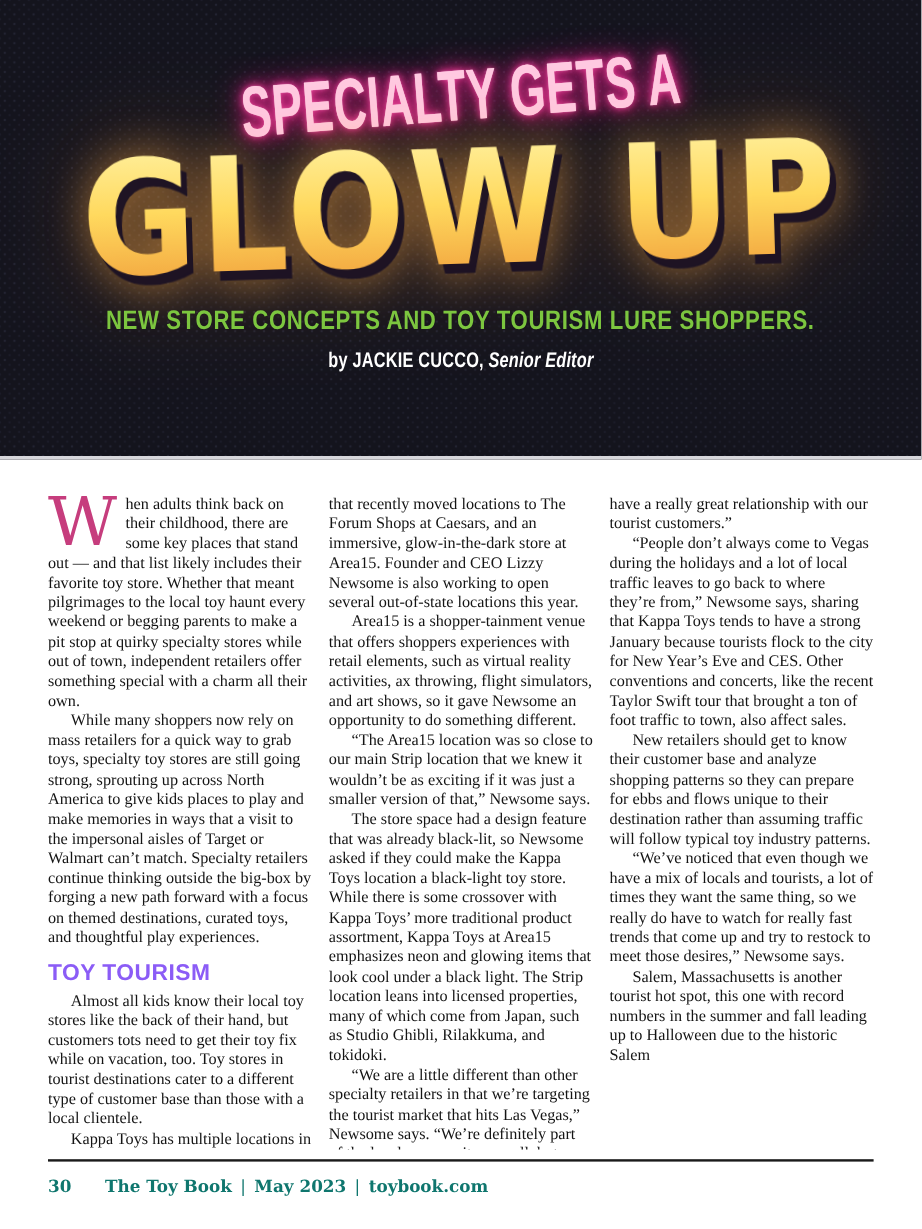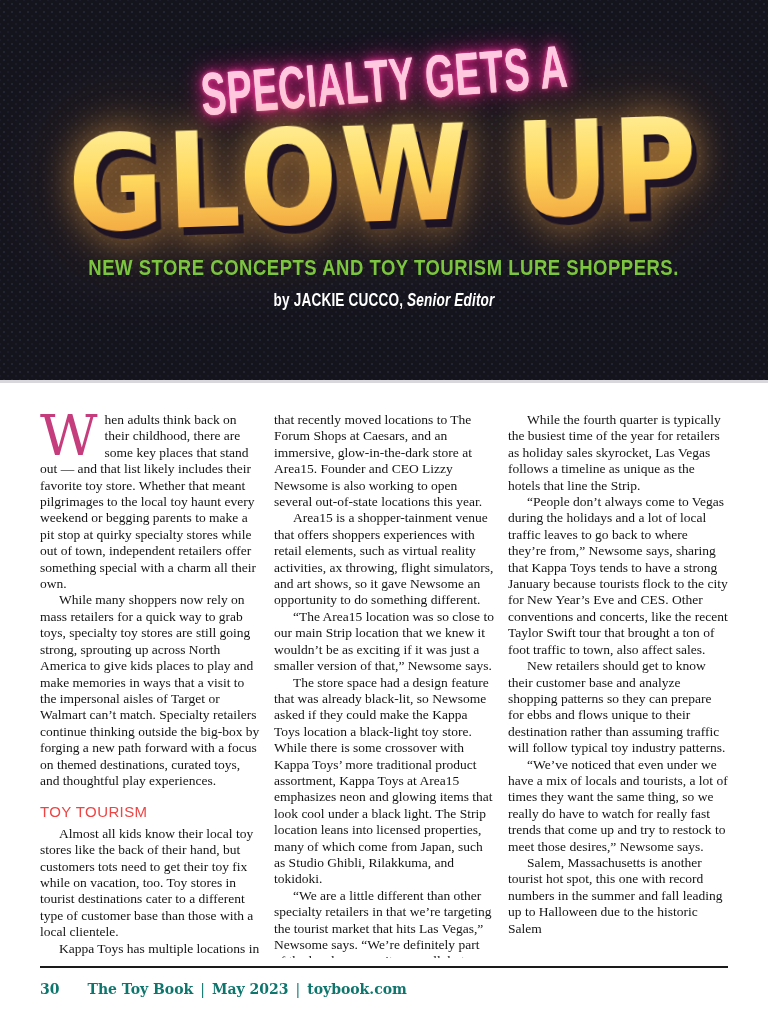--- a/index.html
+++ b/index.html
@@ -102,24 +102,24 @@
   .dropcap {
     float:left;
     font-family:"DejaVu Serif", serif;
     font-size:56px;
     line-height:42px;
     color:#c63d7d;
     margin:3px 7px 0 0;
   }
   .sec-head {
     font-family:"Liberation Sans", sans-serif;
-    font-weight:400;
-    font-size:15px;
+    font-weight:700;
+    font-size:19px;
     letter-spacing:0.4px;
-    color:#ef4444;
+    color:#8b5cf6;
     margin:15px 0 5px 0;
   }
   
   .footer-line {
     position:absolute; top:966px; left:40px; right:40px;
     border-top:2px solid #1a1a1a;
   }
   .footer {
     position:absolute; top:981px; left:40px; right:40px;
     font-family:"DejaVu Serif", serif;
@@ -161,24 +161,24 @@
 
     <div class="col">
       <p>that recently moved locations to The Forum Shops at Caesars, and an immersive, glow-in-the-dark store at Area15. Founder and CEO Lizzy Newsome is also working to open several out-of-state locations this year.</p>
       <p class="ind">Area15 is a shopper-tainment venue that offers shoppers experiences with retail elements, such as virtual reality activities, ax throwing, flight simulators, and art shows, so it gave Newsome an opportunity to do something different.</p>
       <p class="ind">“The Area15 location was so close to our main Strip location that we knew it wouldn’t be as exciting if it was just a smaller version of that,” Newsome says.</p>
       <p class="ind">The store space had a design feature that was already black-lit, so Newsome asked if they could make the Kappa Toys location a black-light toy store. While there is some crossover with Kappa Toys’ more traditional product assortment, Kappa Toys at Area15 emphasizes neon and glowing items that look cool under a black light. The Strip location leans into licensed properties, many of which come from Japan, such as Studio Ghibli, Rilakkuma, and tokidoki.</p>
       <p class="ind">“We are a little different than other specialty retailers in that we’re targeting the tourist market that hits Las Vegas,” Newsome says. “We’re definitely part of the local community as well, but we</p>
     </div>
 
     <div class="col">
-      <p class="ind">While the fourth quarter is typically the busiest time of the year for retailers as holiday sales skyrocket, Las Vegas follows a timeline as unique as the hotels that line the Strip.</p>
+      <p>have a really great relationship with our tourist customers.”</p>
       <p class="ind">“People don’t always come to Vegas during the holidays and a lot of local traffic leaves to go back to where they’re from,” Newsome says, sharing that Kappa Toys tends to have a strong January because tourists flock to the city for New Year’s Eve and CES. Other conventions and concerts, like the recent Taylor Swift tour that brought a ton of foot traffic to town, also affect sales.</p>
       <p class="ind">New retailers should get to know their customer base and analyze shopping patterns so they can prepare for ebbs and flows unique to their destination rather than assuming traffic will follow typical toy industry patterns.</p>
-      <p class="ind">“We’ve noticed that even under we have a mix of locals and tourists, a lot of times they want the same thing, so we really do have to watch for really fast trends that come up and try to restock to meet those desires,” Newsome says.</p>
+      <p class="ind">“We’ve noticed that even though we have a mix of locals and tourists, a lot of times they want the same thing, so we really do have to watch for really fast trends that come up and try to restock to meet those desires,” Newsome says.</p>
       <p class="ind">Salem, Massachusetts is another tourist hot spot, this one with record numbers in the summer and fall leading up to Halloween due to the historic Salem</p>
     </div>
 
   </div>
 </div>
 
 <div class="footer-line"></div>
 <div class="footer">
   <span class="pgnum">30</span><span>The Toy Book</span><span class="sep">|</span><span>May 2023</span><span class="sep">|</span><span>toybook.com</span>
 </div>

